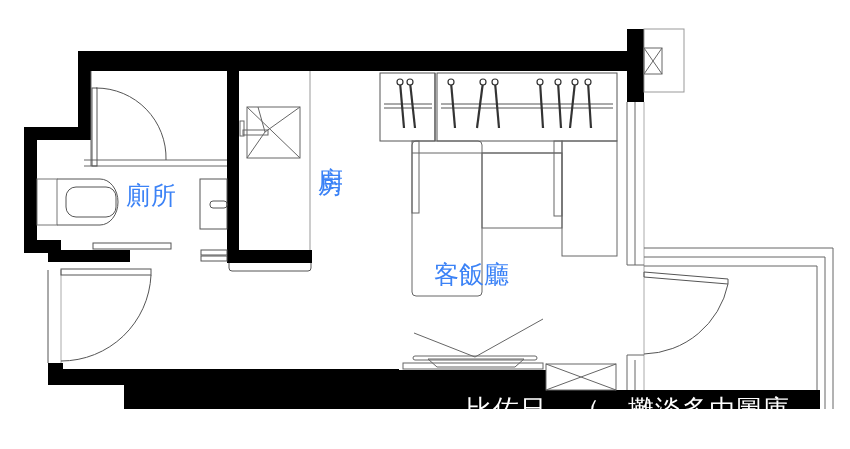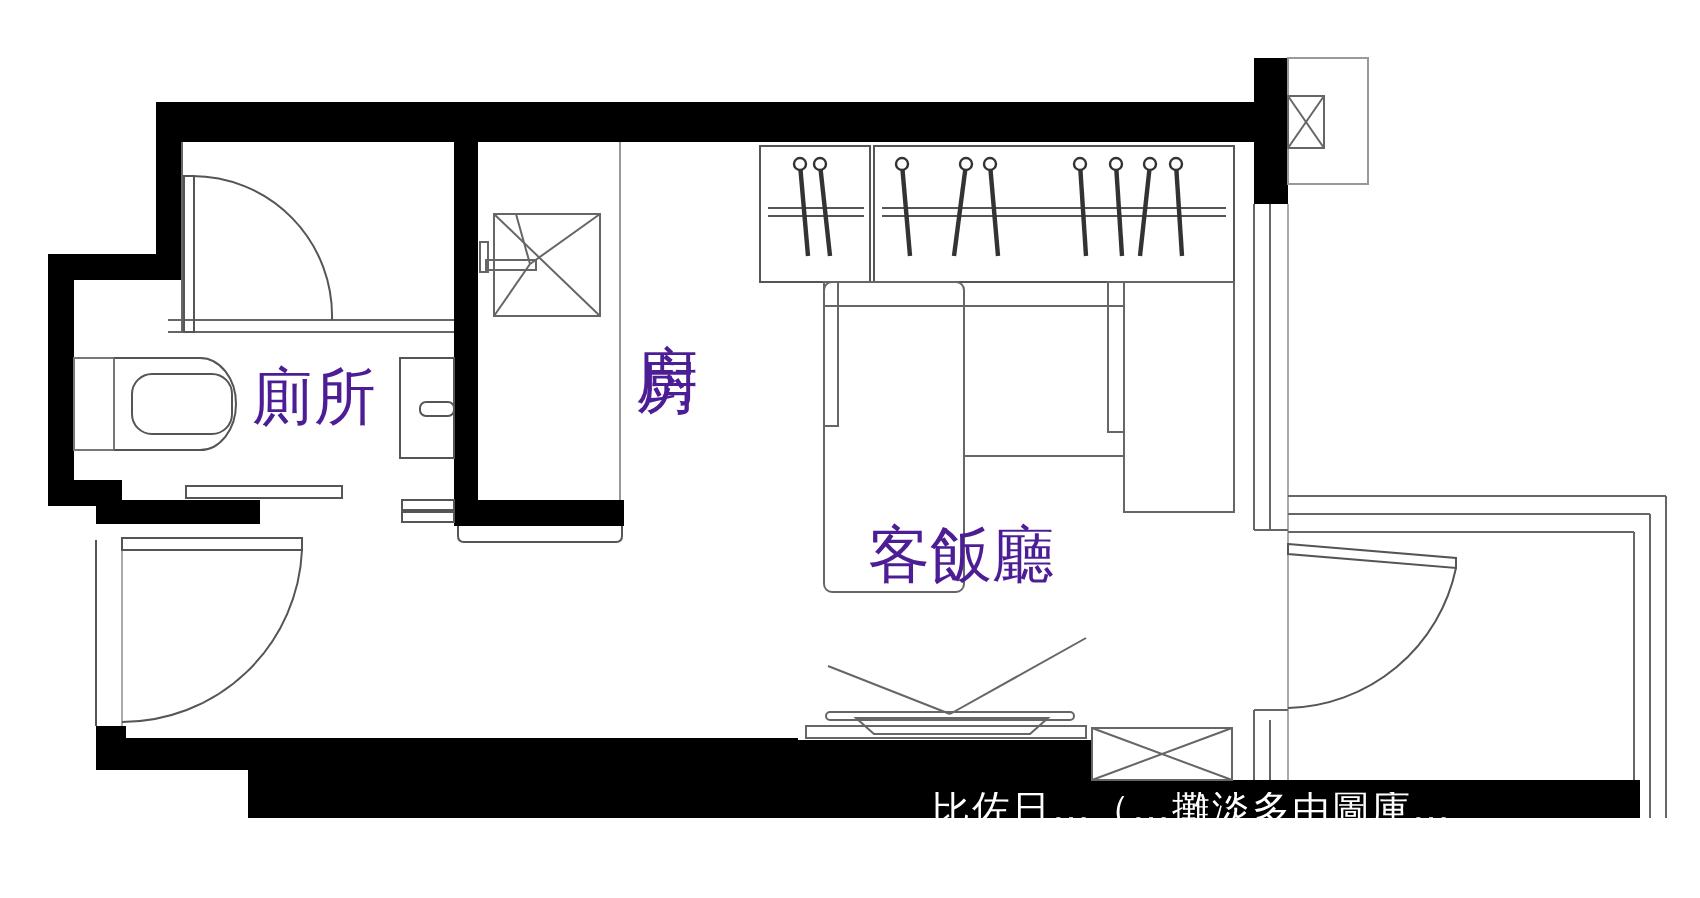--- a/index.html
+++ b/index.html
@@ -1,23 +1,23 @@
 <!DOCTYPE html>
 <html><head>
 <meta charset="utf-8">
 <style>
   html, body { margin: 0; padding: 0; background: #ffffff; }
   body { width: 850px; height: 449px; overflow: hidden; position: relative; font-family: "DejaVu Sans", sans-serif; }
   #plan { position: absolute; left: 0; top: 0; width: 850px; height: 449px; }
-  .room-label { position: absolute; color: #4c1d95; font-family: Liberation Serif, serif; font-size: 31px; line-height: 1; letter-spacing: 0px; white-space: nowrap; }
+  .room-label { position: absolute; color: #3b82f6; font-family: Liberation Serif, serif; font-size: 25px; line-height: 1; letter-spacing: 0px; white-space: nowrap; }
   .room-label.vertical { writing-mode: vertical-rl; text-orientation: upright; letter-spacing: 4px; }
   #label-toilet { left: 126px; top: 183px; }
   #label-kitchen { left: 318px; top: 146px; }
   #label-living { left: 434px; top: 262px; }
-  #watermark { position: absolute; left: 466px; top: 396px; color: #ffffff; font-size: 19px; line-height: 1; white-space: nowrap; overflow: hidden; height: 18px; width: 380px; letter-spacing: 1px; font-family: "DejaVu Sans", sans-serif; }
+  #watermark { position: absolute; left: 466px; top: 396px; color: #ffffff; font-size: 26px; line-height: 1; white-space: nowrap; overflow: hidden; height: 18px; width: 380px; letter-spacing: 1px; font-family: "DejaVu Sans", sans-serif; }
 </style>
 </head>
 <body>
 
 <svg id="plan" viewBox="0 0 850 449" xmlns="http://www.w3.org/2000/svg">
 
   <g fill="#000">
 
     <rect x="78" y="51" width="564" height="20"></rect>
 

